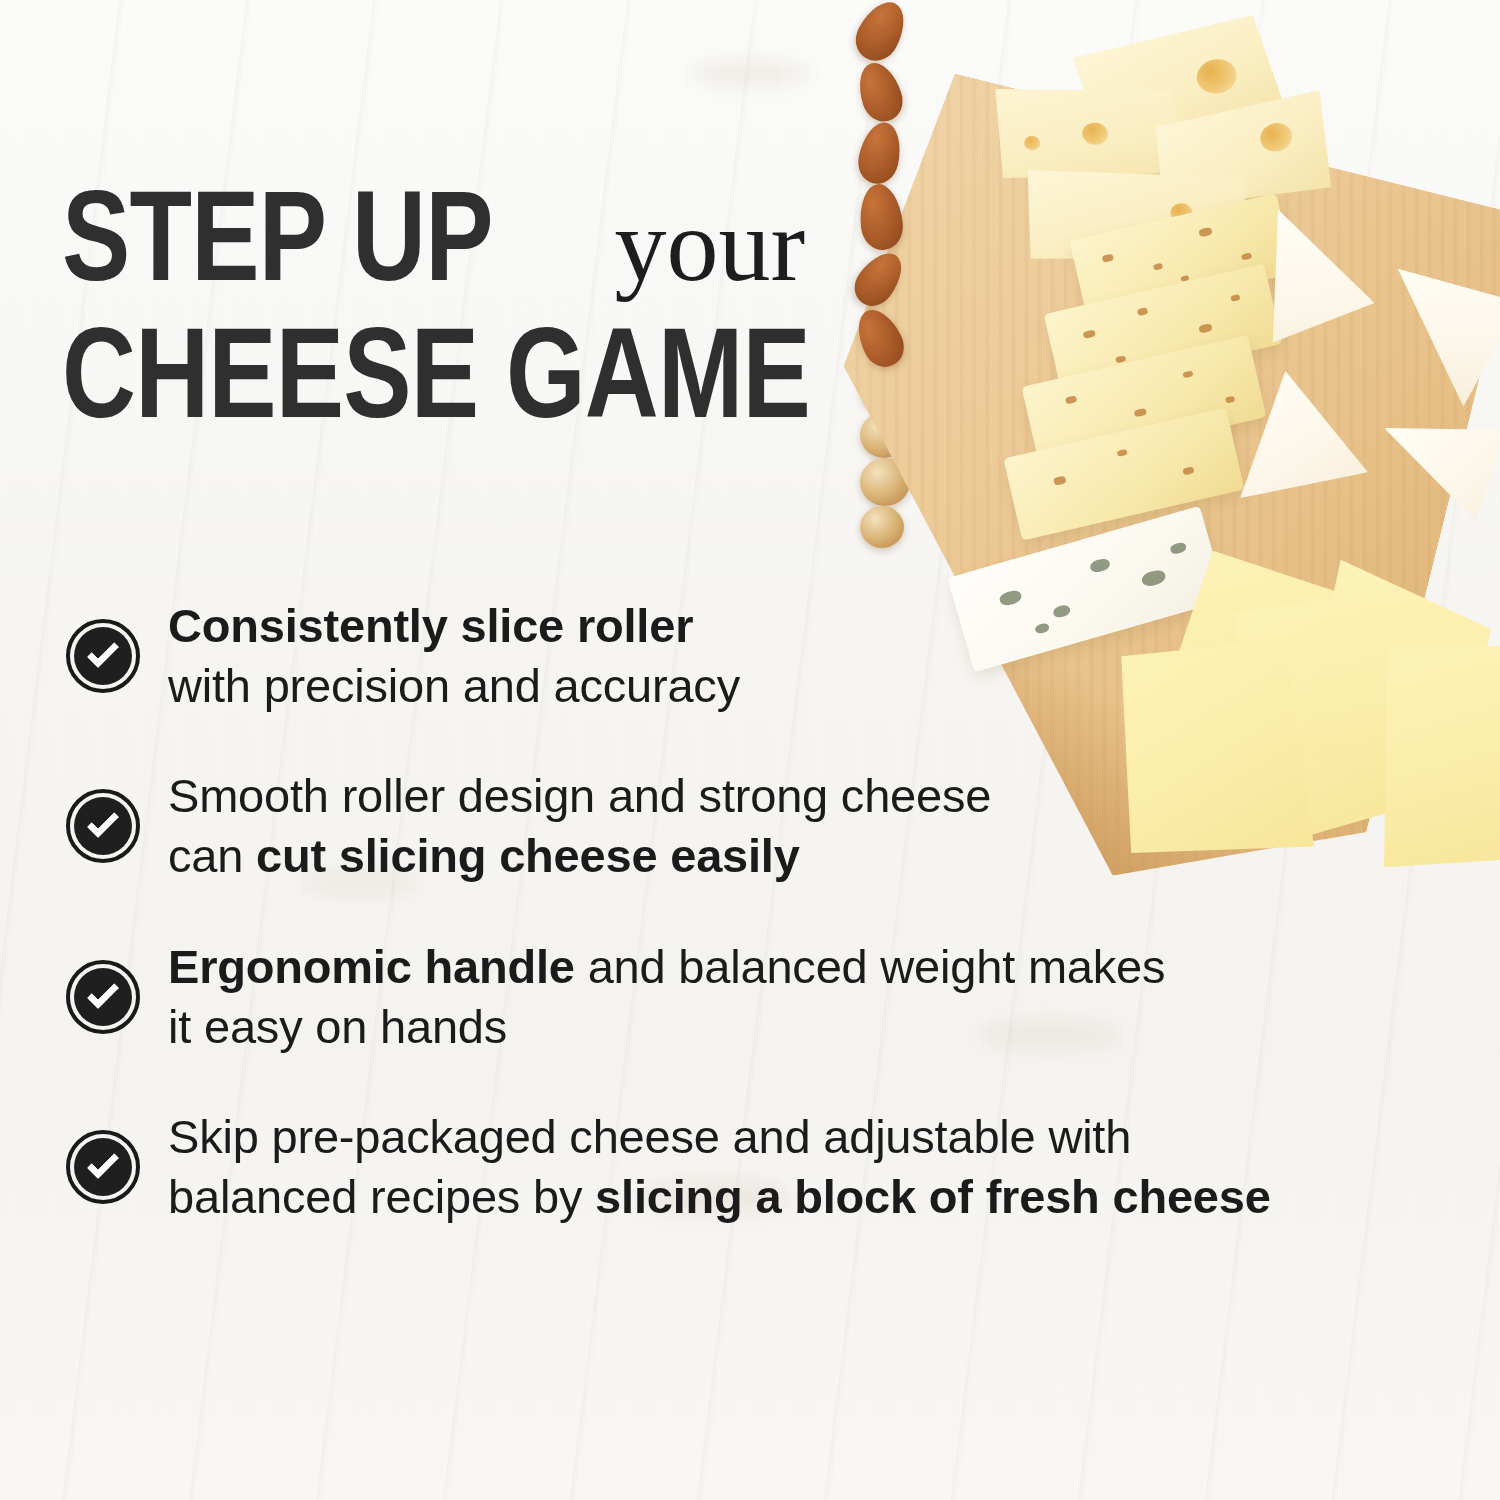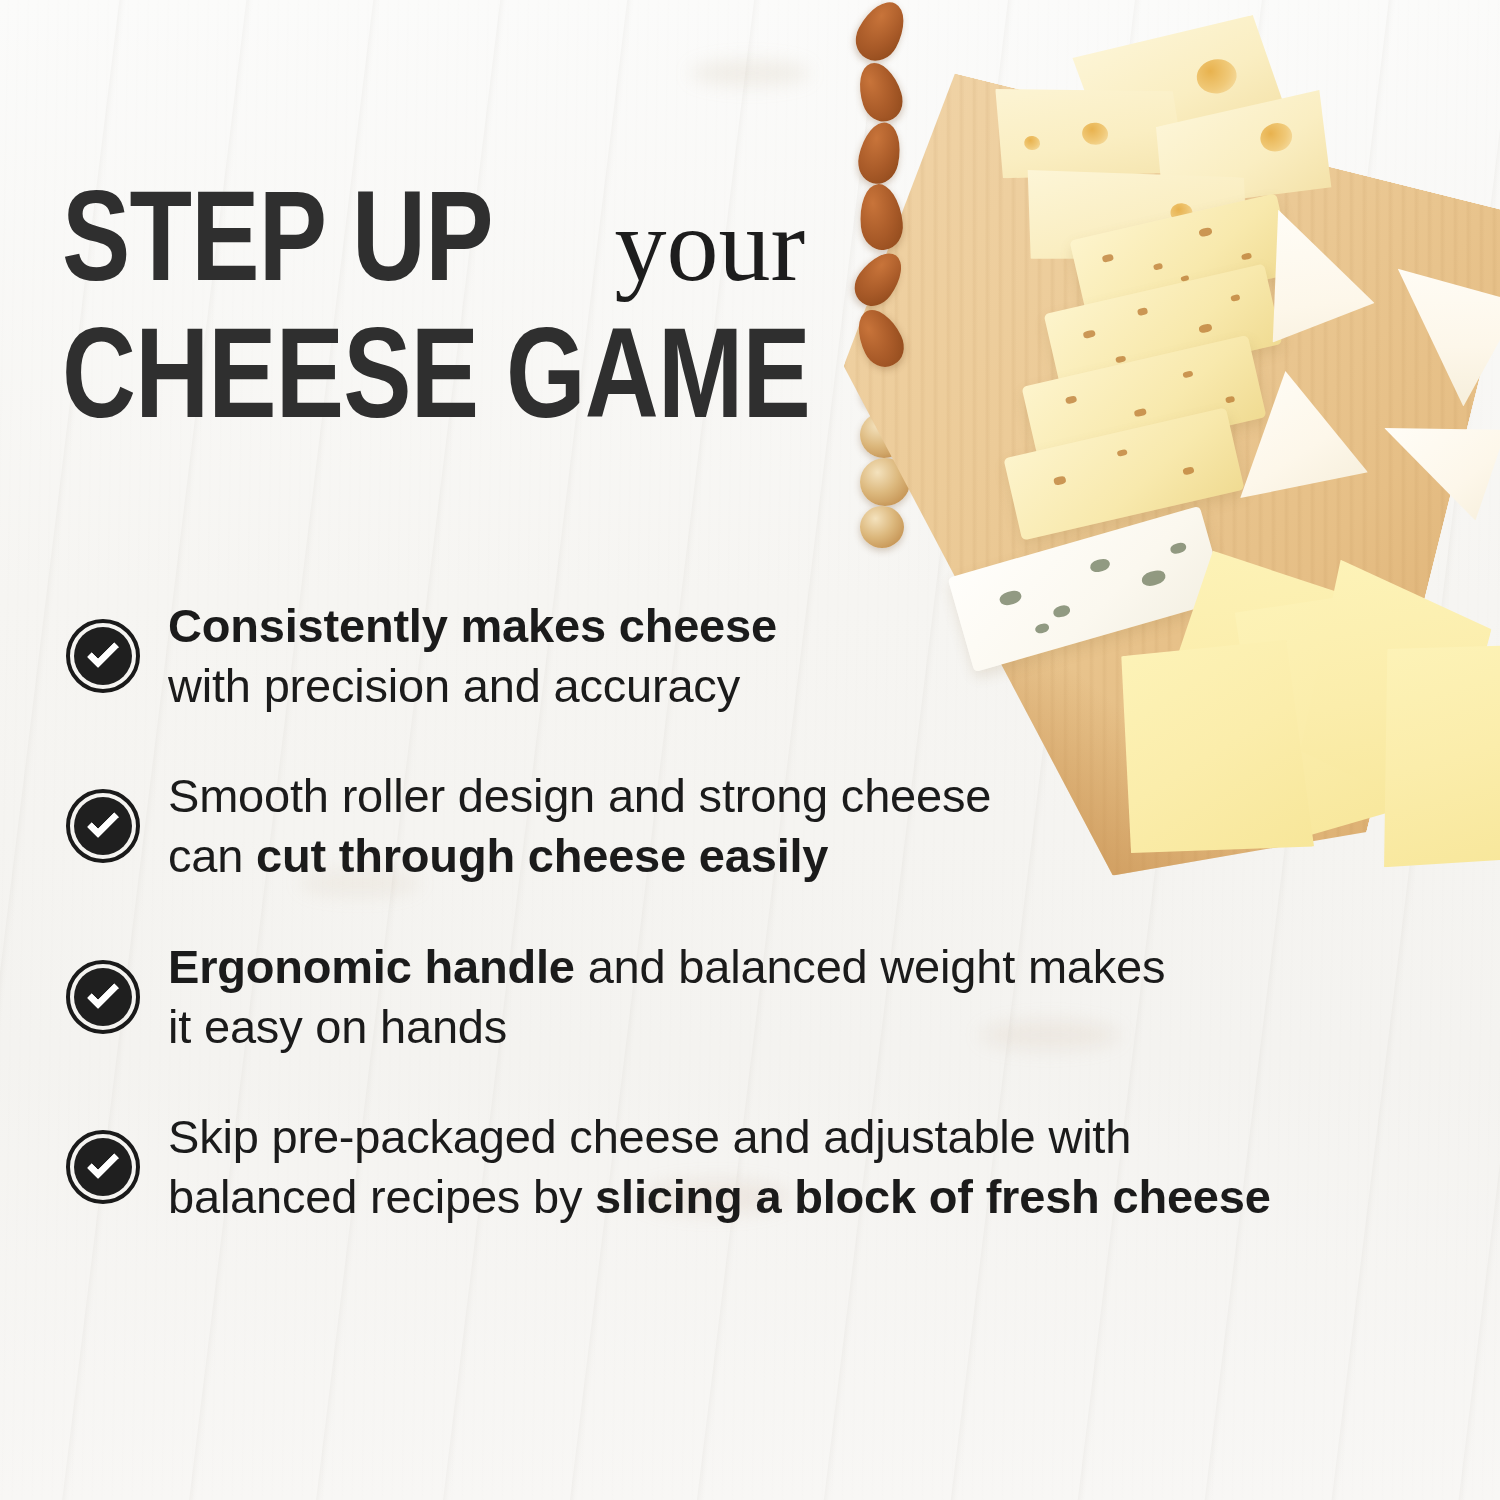--- a/index.html
+++ b/index.html
@@ -366,34 +366,34 @@
   <div class="bullets">
 
 
     <div class="bullet">
       <span class="check-wrap">
         <span class="check-ring"></span>
           <span class="check-disc"></span>
           <span class="check-mark"></span>
       </span>
       <span class="bullet-text">
-        <b>Consistently makes cheese</b><br>
+        <b>Consistently slice roller</b><br>
         <span>with precision and accuracy</span>
       </span>
     </div>
 
     <div class="bullet">
       <span class="check-wrap">
         <span class="check-ring"></span>
           <span class="check-disc"></span>
           <span class="check-mark"></span>
       </span>
       <span class="bullet-text">
         <span>Smooth roller design and strong cheese</span><br>
-        <span>can </span><b>cut through cheese easily</b>
+        <span>can </span><b>cut slicing cheese easily</b>
       </span>
     </div>
 
     <div class="bullet">
       <span class="check-wrap">
         <span class="check-ring"></span>
           <span class="check-disc"></span>
           <span class="check-mark"></span>
       </span>
       <span class="bullet-text">

